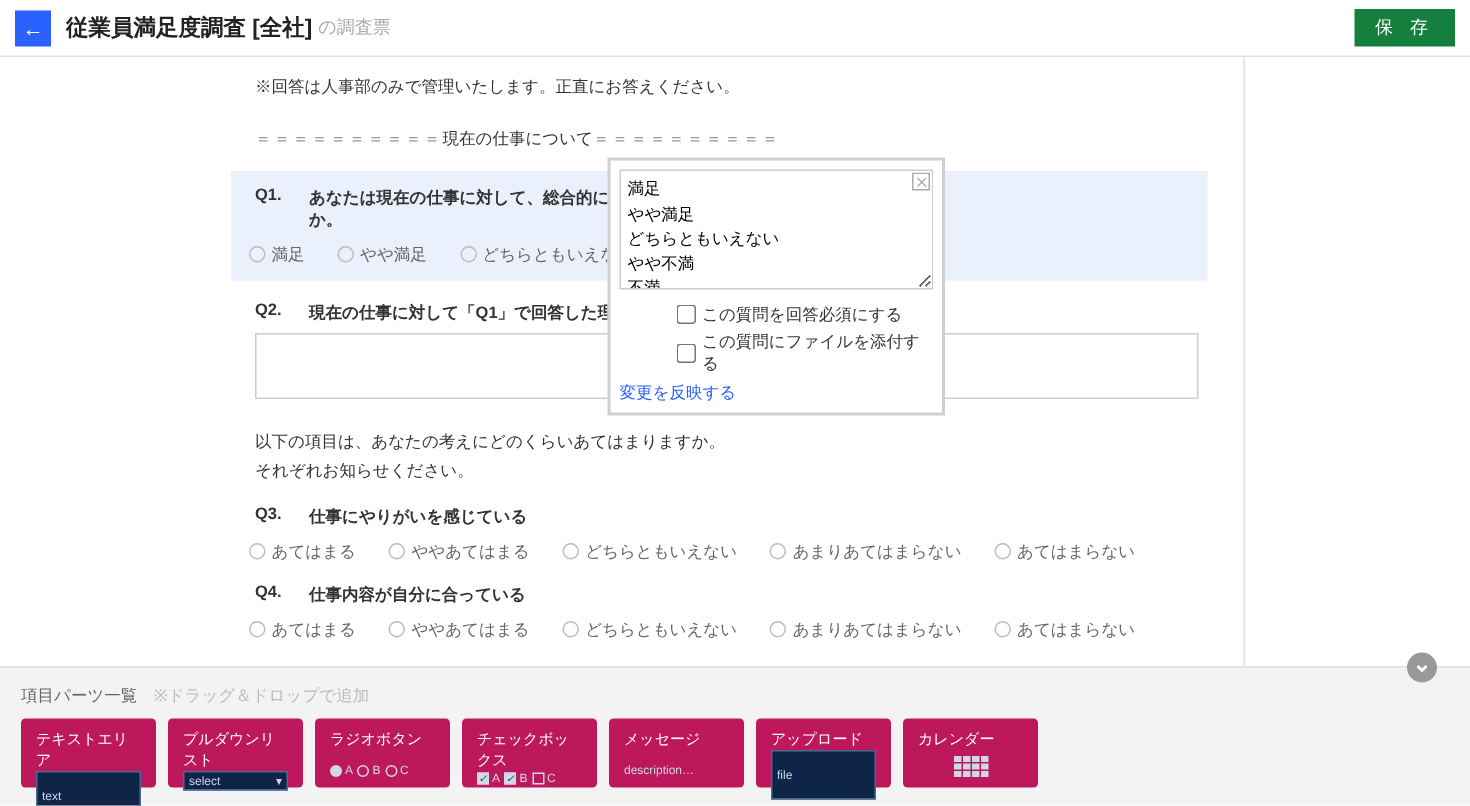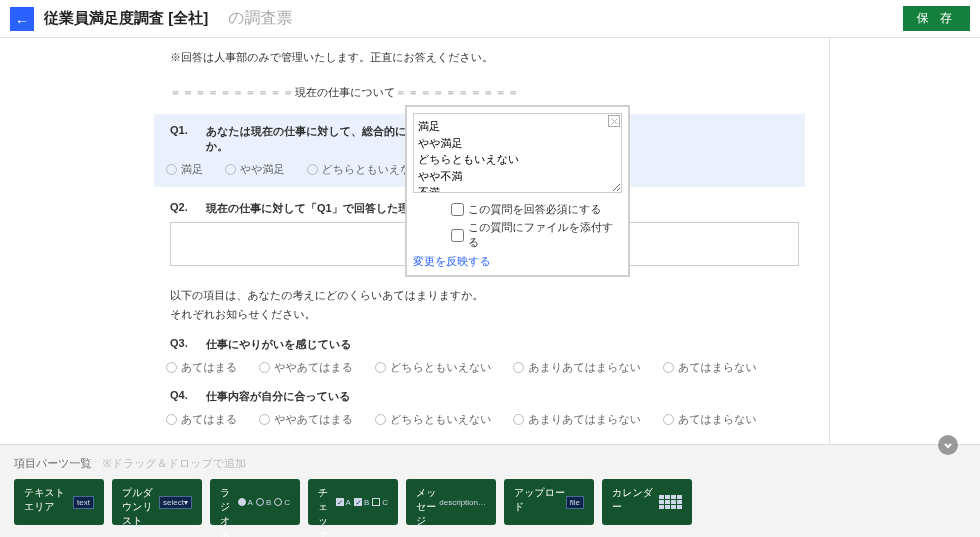--- a/index.html
+++ b/index.html
@@ -1,20 +1,20 @@
 <!DOCTYPE html>
 <html><head>
 <meta charset="utf-8">
 <style>
 *{box-sizing:border-box;margin:0;padding:0;}
 body{font-family:"Hiragino Sans","Yu Gothic",Meiryo,sans-serif;font-size:12px;color:#333;background:#fff;width:980px;height:537px;overflow:hidden;position:relative;}
 .header{display:flex;align-items:center;padding:6px 10px;border-bottom:1px solid #e0e0e0;}
 .back-btn{width:24px;height:24px;background:#2962ff;color:#fff;display:flex;align-items:center;justify-content:center;font-size:14px;margin-right:10px;cursor:pointer;}
 .title{font-size:15px;font-weight:bold;color:#222;}
-.subtitle{font-size:16px;color:#aaa;margin-left:20px;}
+.subtitle{font-size:12px;color:#aaa;margin-left:4px;}
 .save-btn{margin-left:auto;background:#15803d;color:#fff;padding:4px 14px;font-size:12px;letter-spacing:4px;cursor:pointer;}
 .workspace{display:flex;height:calc(100% - 122px);}
 .canvas{flex:1;padding:12px 30px 12px 170px;overflow:auto;position:relative;border-right:1px solid #e0e0e0;margin-right:150px;}
 .note{font-size:11px;color:#333;}
 .divider{margin:20px 0 14px;letter-spacing:1.5px;font-size:11px;color:#999;}
 .divider .dl-text{color:#333;letter-spacing:0;}
 .qblock{margin-bottom:14px;}
 .q1{background:#eaf1fc;padding:10px 16px;margin-left:-16px;margin-right:-6px;}
 .q-row{display:flex;}
 .q-num{width:36px;font-weight:bold;font-size:11px;}
@@ -28,24 +28,24 @@
 .popup{position:absolute;left:405px;top:105px;width:225px;background:#fff;border:2px solid #cfcfcf;padding:6px;z-index:10;}
 .popup textarea{width:100%;height:80px;border:1px solid #ccc;resize:both;font-family:inherit;font-size:11px;padding:4px;line-height:1.5;}
 .popup .close{position:absolute;right:8px;top:8px;width:12px;height:12px;border:1px solid #aaa;font-size:8px;display:flex;align-items:center;justify-content:center;color:#aaa;cursor:pointer;}
 .popup .checks{margin-top:6px;font-size:11px;}
 .popup .checks label{display:flex;align-items:center;gap:4px;margin-bottom:3px;padding-left:38px;}
 .popup .link{color:#2962ff;font-size:11px;margin-top:4px;cursor:pointer;}
 .palette{position:absolute;bottom:0;left:0;right:0;background:#f3f3f3;padding:10px 14px 12px;border-top:1px solid #ddd;}
 .palette-head{font-size:11px;color:#666;margin-bottom:8px;}
 .palette-head .hint{color:#bbb;margin-left:8px;}
 .palette-row{display:flex;gap:8px;}
-.part{background:#14532d;color:#fff;border-radius:3px;padding:7px 10px;width:90px;height:46px;font-size:10px;display:flex;flex-direction:row;justify-content:space-between;cursor:grab;}
+.part{background:#be185d;color:#fff;border-radius:3px;padding:7px 10px;width:90px;height:46px;font-size:10px;display:flex;flex-direction:column;justify-content:space-between;cursor:grab;}
 .part .p-title{font-size:10px;}
 .part .p-prev{display:flex;align-items:center;gap:3px;}
-.part .fake-input{background:#0e2548;border:1px solid #4a6a9a;color:#cfd8e8;font-size:8px;padding:1px 3px;flex:1;}
+.part .fake-input{background:#0e2548;border:1px solid #4a6a9a;color:#cfd8e8;font-size:8px;padding:11px 3px;flex:1;}
 .part .fake-select{background:#0e2548;border:1px solid #4a6a9a;color:#cfd8e8;font-size:8px;padding:1px 3px;flex:1;display:flex;justify-content:space-between;}
 .part .rb{display:inline-flex;align-items:center;gap:2px;font-size:8px;color:#cfd8e8;}
 .part .rb i{width:8px;height:8px;border:1px solid #cfd8e8;border-radius:50%;display:inline-block;}
 .part .rb i.on{background:#cfd8e8;}
 .part .cb{display:inline-flex;align-items:center;gap:2px;font-size:8px;color:#cfd8e8;}
 .part .cb i{width:8px;height:8px;border:1px solid #cfd8e8;display:inline-block;font-size:7px;line-height:7px;text-align:center;}
 .part .cb i.on{background:#cfd8e8;color:#1b3766;}
 .part .desc{font-size:8px;color:#cfd8e8;}
 .part .cal{display:grid;grid-template-columns:repeat(4,5px);grid-template-rows:repeat(3,4px);gap:1px;}
 .part .cal div{background:#cfd8e8;}

